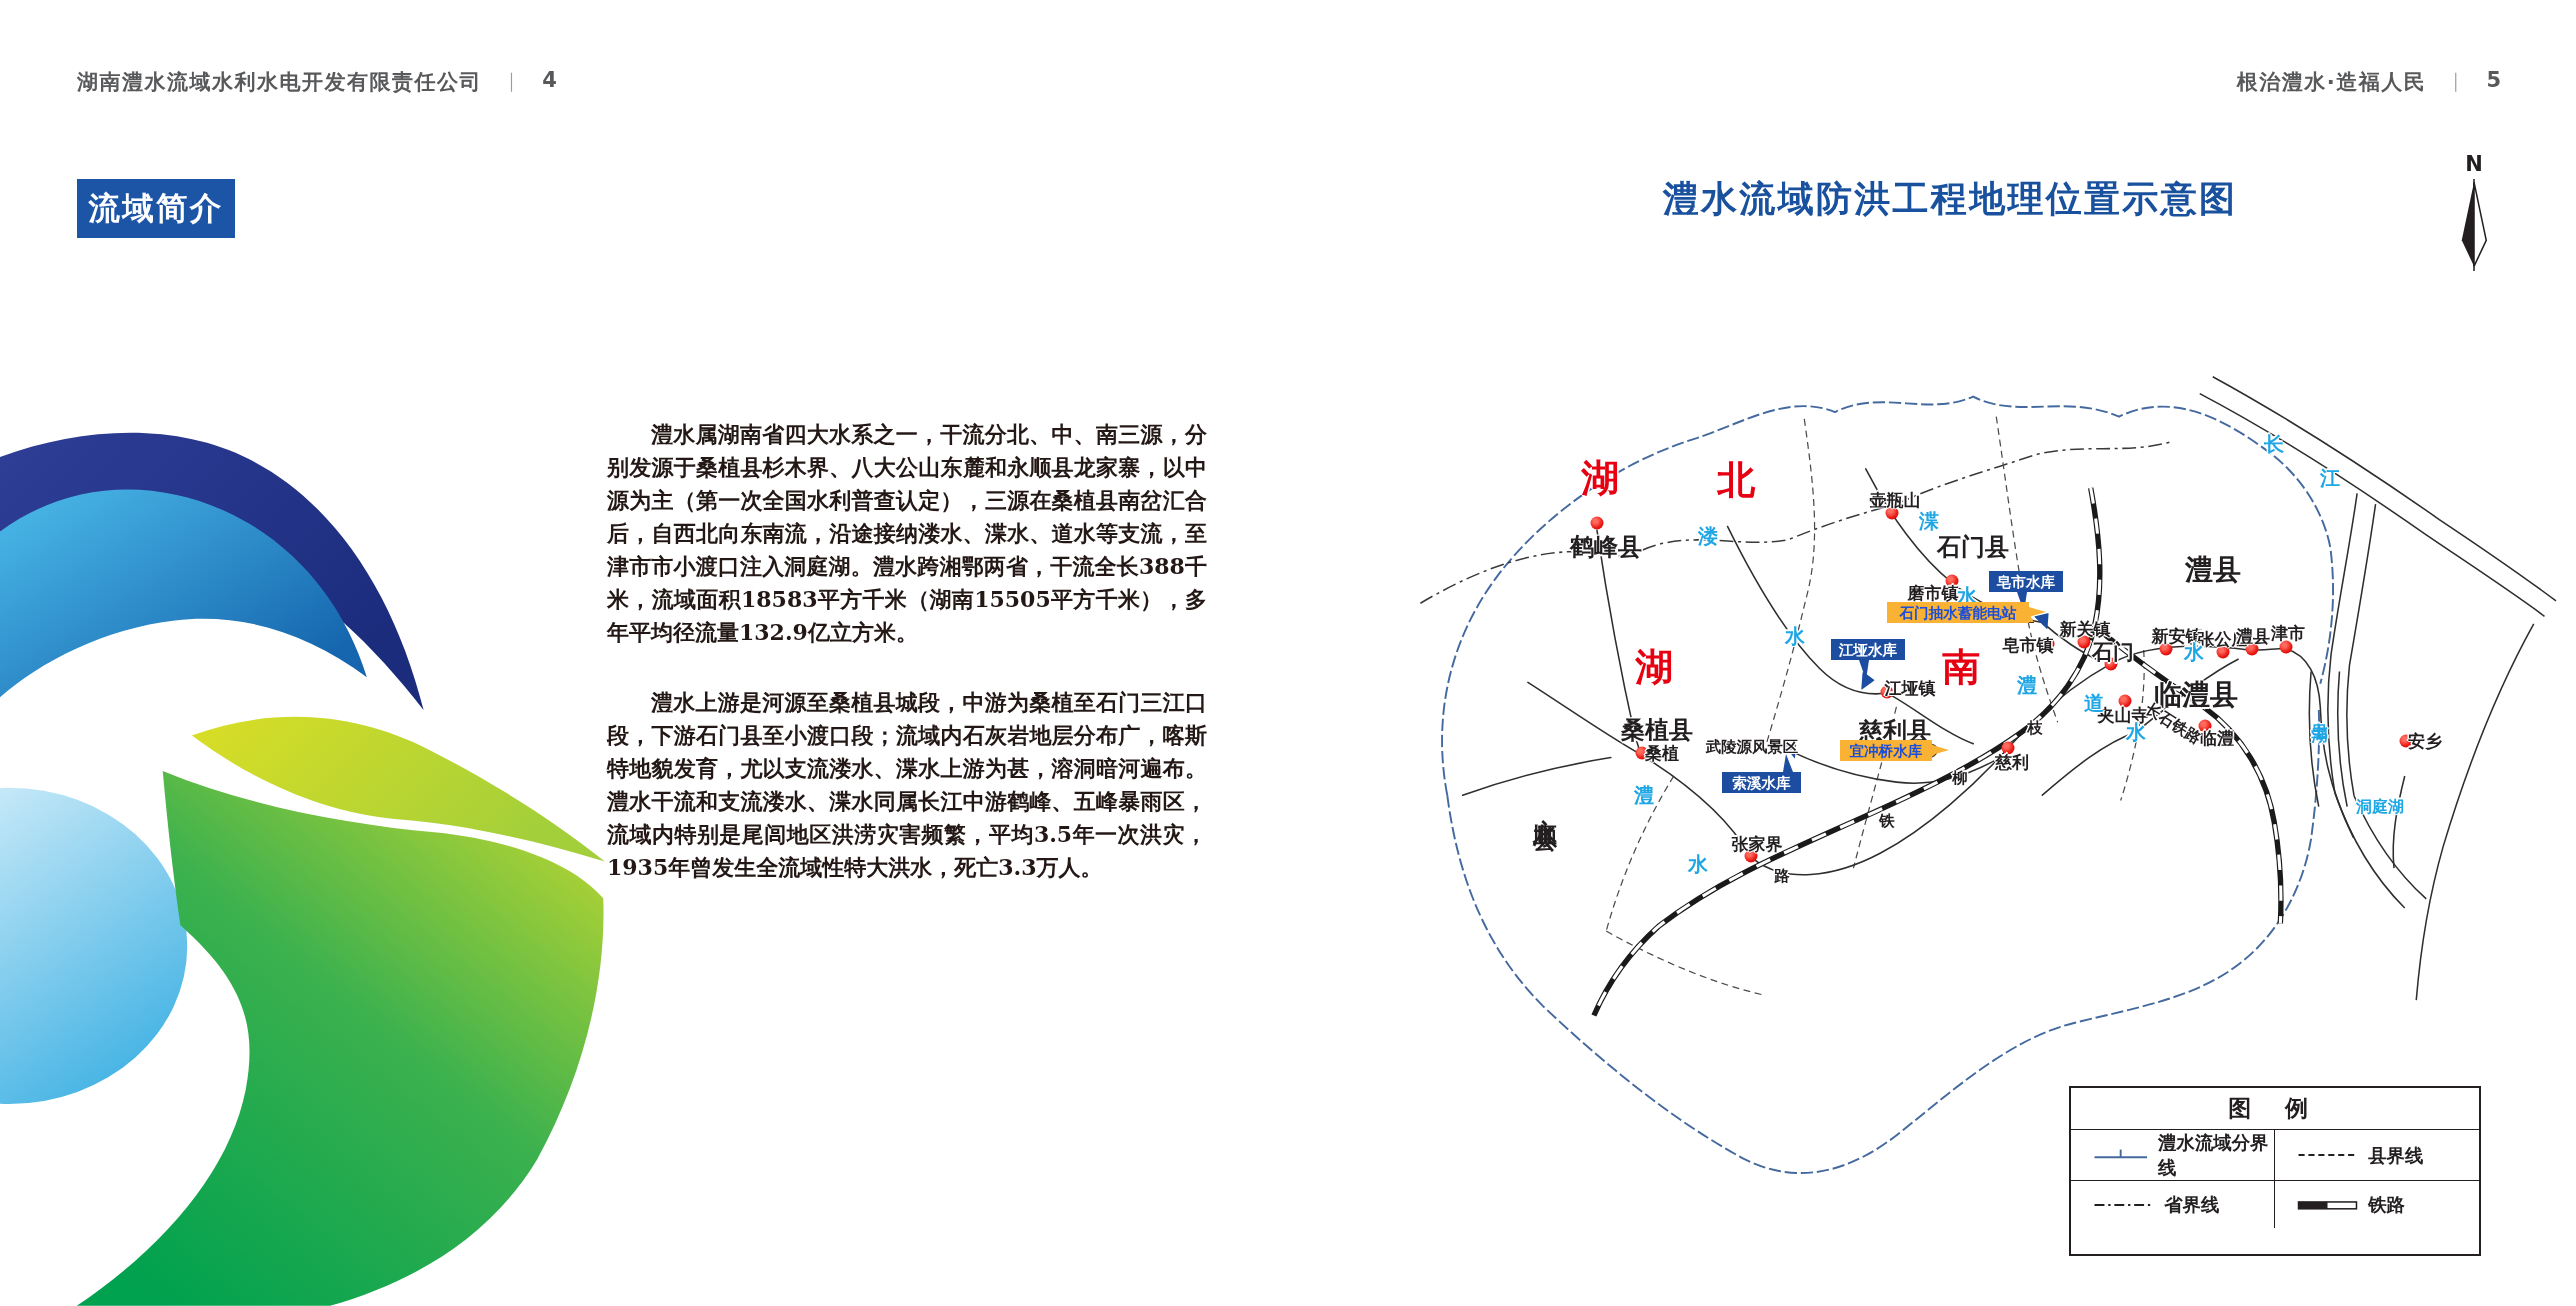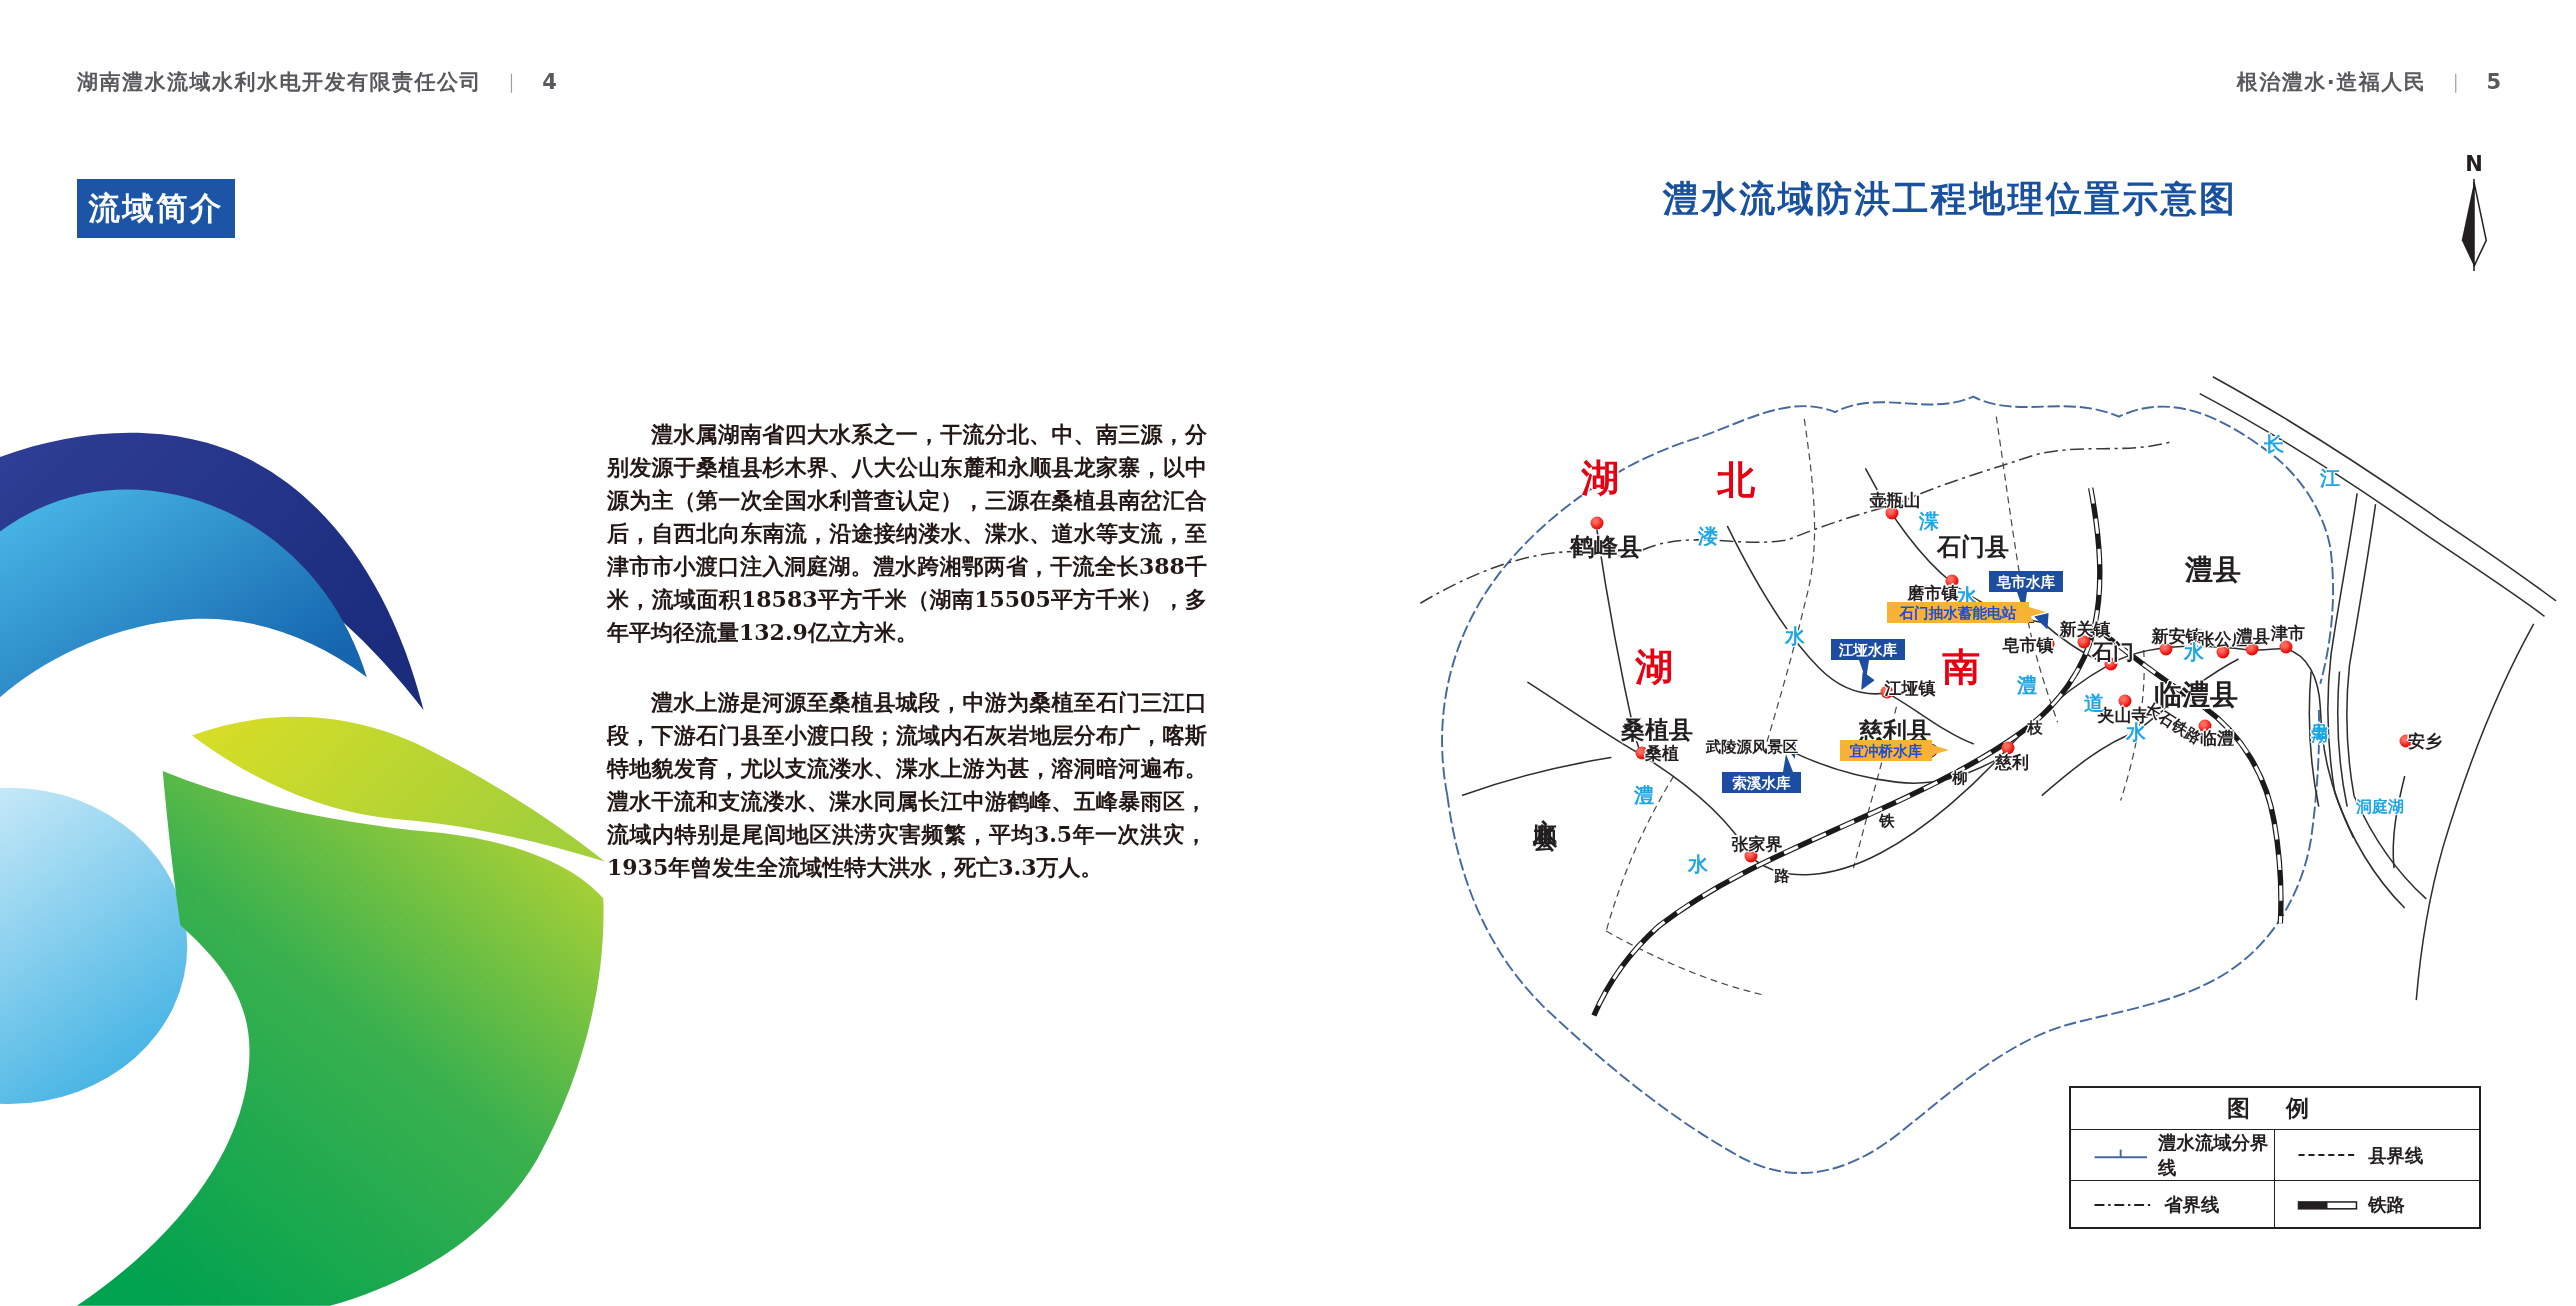--- a/index.html
+++ b/index.html
@@ -1,19 +1,19 @@
 <!DOCTYPE html>
 <html style="font-size:12.3px"><head>
 <meta charset="utf-8">
 <style>
   html,body{margin:0;padding:0;background:#e9e9e9;}
   #page{position:relative;width:2576px;height:1306px;background:#ffffff;overflow:hidden;
         font-family:"DejaVu Sans","Liberation Sans",sans-serif;}
   
-  .hdr{position:absolute;top:68px;display:flex;align-items:center;gap:20px;
+  .hdr{position:absolute;top:68px;display:flex;gap:20px;
        font-size:21px;font-weight:bold;color:#58595b;letter-spacing:1.5px;}
   .hdr .divider{color:#9b9c9e;font-weight:normal;font-size:19px;}
   .hdr .pageno{letter-spacing:0;}
   #hdr-left{left:77px;}
   #hdr-right{right:75px;}
   
   #section-title-box{position:absolute;left:77px;top:179px;width:158px;height:59px;
        background:#1d55a6;color:#fff;display:flex;align-items:center;justify-content:center;
        font-size:31.5px;font-weight:bold;letter-spacing:2.3px;}
   #body-text{position:absolute;left:607px;top:418px;width:600px;
@@ -57,22 +57,22 @@
   .callout.ptr-d::after{left:38%;top:100%;border-left:7px solid transparent;
       border-right:3.8px solid transparent;border-top:20px solid;}
   .callout.blue.ptr-d::after{border-top-color:#1c4da0;}
   .callout.ptr-u::after{left:78%;bottom:100%;border-left:3.8px solid transparent;
       border-right:7px solid transparent;border-bottom:18.4px solid;}
   .callout.blue.ptr-u::after{border-bottom-color:#1c4da0;}
   .callout.ptr-r::after{left:100%;top:4.6px;border-top:5.4px solid transparent;
       border-bottom:5.4px solid transparent;border-left:17px solid;}
   .callout.orange.ptr-r::after{border-left-color:#f9b233;}
   
-  #legend{position:absolute;left:2069px;top:1086px;width:412px;height:143px;
-      border:2.3px solid #231f20;background:#fff;box-sizing:border-box;}
+  #legend{position:absolute;left:2069px;top:1086px;width:412px;height:170px;
+      border:2.3px solid #231f20;background:#fff;box-sizing:border-box;font-family:Liberation Serif, serif;}
   #legend .lg-title{height:41px;border-bottom:1.5px solid #231f20;display:flex;align-items:center;
       justify-content:center;font-size:23px;font-weight:bold;color:#231f20;letter-spacing:14px;}
   #legend .lg-grid{display:grid;grid-template-columns:1fr 1fr;grid-template-rows:1fr 1fr;height:98px;}
   #legend .lg-cell{display:flex;align-items:center;justify-content:flex-start;gap:10.7px;
       padding-left:21.5px;box-sizing:border-box;font-size:18.4px;font-weight:bold;color:#231f20;}
   #legend .lg-cell.br{border-right:1.5px solid #231f20;}
   #legend .lg-cell.bb{border-bottom:1.5px solid #231f20;}
   
   #logo{position:absolute;left:0;top:430px;width:614px;height:876px;}
 </style>

